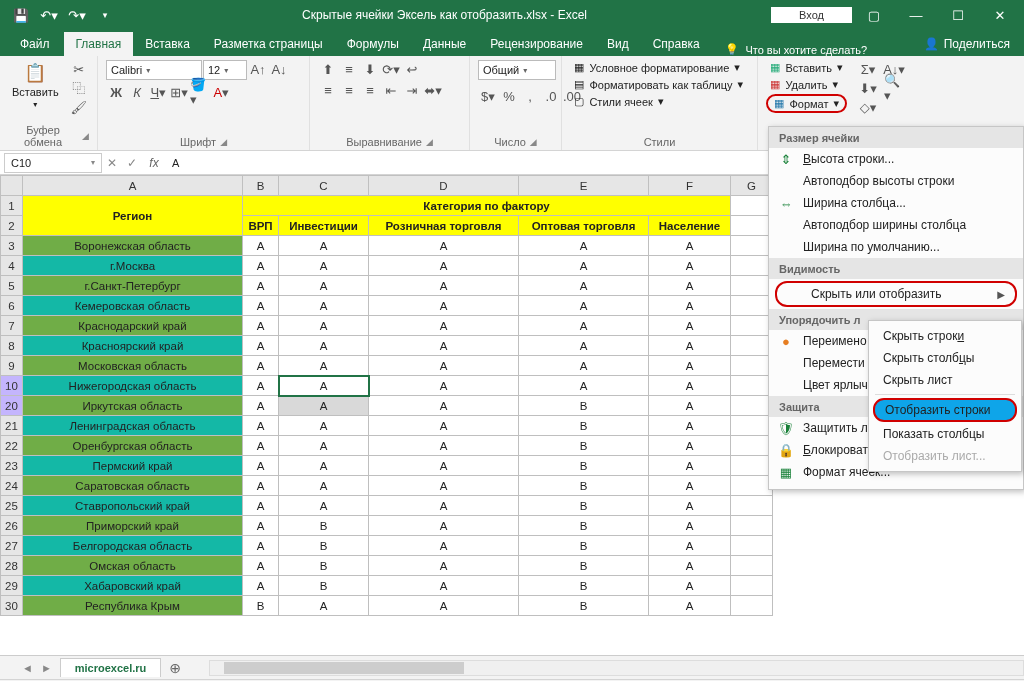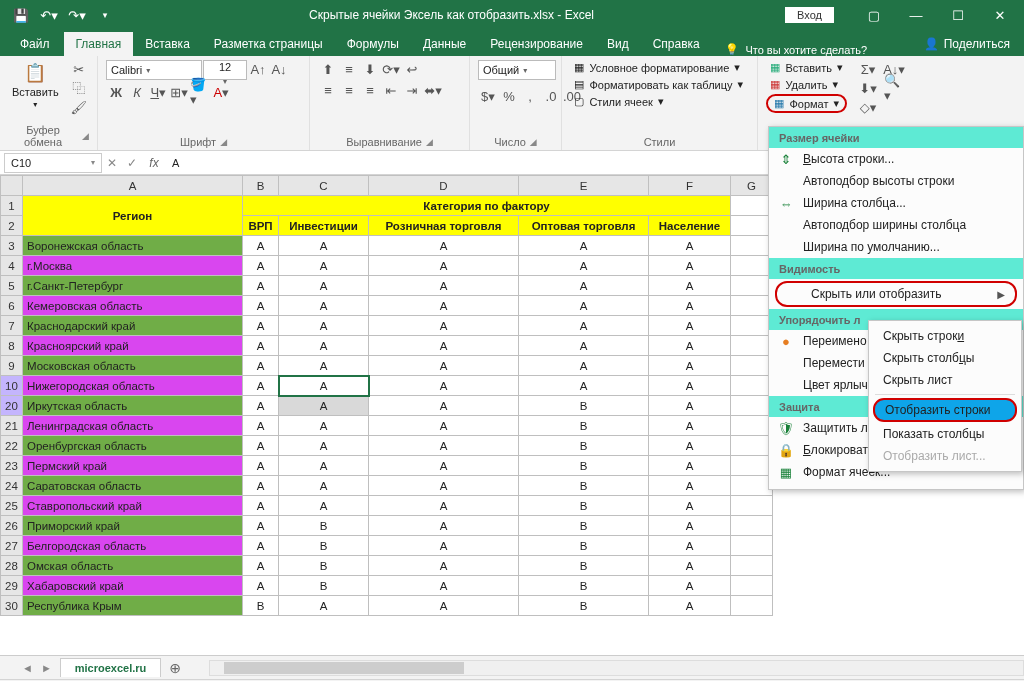--- a/index.html
+++ b/index.html
@@ -4,21 +4,21 @@
 <style>
 * { margin:0; padding:0; box-sizing:border-box; font-family:"Segoe UI",Tahoma,sans-serif; }
 body { background:#fff; width:1024px; height:681px; overflow:hidden; font-size:12px; color:#222; }
 
 
 .titlebar { height:30px; background:#217346; color:#fff; display:flex; align-items:center; }
 .titlebar .qat { display:flex; align-items:center; gap:2px; padding-left:8px; }
 .qat-btn { width:26px; height:26px; display:flex; align-items:center; justify-content:center; font-size:13px; }
 .titlebar .title { flex:1; text-align:center; font-size:12px; }
 .titlebar .rbtns { display:flex; align-items:center; gap:2px; padding-right:4px; }
-.login-btn { background:#fff; color:#333; padding:2px 12px; font-size:11px; margin-right:18px; }
+.login-btn { background:#fff; color:#333; padding:2px 28px; font-size:11px; }
 .win-btn { width:40px; height:30px; display:flex; align-items:center; justify-content:center; font-size:13px; }
 
 
 .ribbontabs { height:26px; background:#217346; display:flex; align-items:flex-end; padding-left:6px; gap:0; color:#fff; font-size:12px; }
 .rtab { padding:5px 12px 5px; cursor:default; }
 .rtab.active { background:#f3f3f3; color:#217346; }
 .rtab.file { padding:5px 14px; }
 .ribbontabs .spacer { flex:1; }
 .tell { display:flex; align-items:center; gap:6px; padding:0 14px; font-size:11px; }
 .share { padding:5px 14px; display:flex; align-items:center; gap:4px; }
@@ -46,46 +46,46 @@
 .fbar .formula { flex:1; padding:0 6px; font-size:11px; }
 .fbar .ctl { width:20px; text-align:center; color:#888; }
 
 
 .gridwrap { position:relative; height:480px; overflow:hidden; background:#fff; }
 .grid { border-collapse:collapse; table-layout:fixed; font-size:11.5px; }
 .grid th, .grid td { border:1px solid #bfbfbf; height:20px; padding:0 4px; white-space:nowrap; overflow:hidden; }
 .grid thead th { background:#e6e6e6; font-weight:normal; color:#333; text-align:center; height:20px; border-color:#c0c0c0; }
 .grid .rowhdr { background:#e6e6e6; text-align:center; width:22px; font-weight:normal; color:#333; }
 .grid .rowhdr.sel { background:#c4b5fd; }
-.colA { width:220px; }
+.colA { width:220px;text-align:center; }
 .colB { width:36px; text-align:center; }
 .colC { width:90px; text-align:center; }
 .colD { width:150px; text-align:center; }
 .colE { width:130px; text-align:center; }
 .colF { width:82px; text-align:center; }
 .colG { width:42px; }
 .yellowhdr { background:#ffff00; font-weight:bold; text-align:center; }
 .green { background:#70ad47; }
-.green2 { background:#d946ef;margin-left:23px; }
+.green2 { background:#14b8a6;margin-left:23px; }
 .selcell { background:#d9d9d9; }
 .selborder { outline:2px solid #217346; outline-offset:-1px; }
 
 
 .sheettabs { height:24px; border-top:1px solid #ccc; background:#f3f3f3; display:flex; align-items:center; padding-left:22px; gap:8px; font-size:11px; }
 .sheettab { background:#fff; border:1px solid #ccc; border-bottom:none; padding:3px 14px; color:#217346; font-weight:bold; }
 .scrollh { flex:1; height:16px; margin-left:20px; background:#f0f0f0; border:1px solid #ddd; position:relative; }
 .scrollh .thumb { position:absolute; left:14px; top:1px; width:240px; height:12px; background:#cdcdcd; }
 
 
 .statusbar { height:22px; background:#f3f3f3; border-top:1px solid #d4d4d4; display:flex; align-items:center; padding:0 10px; font-size:11px; color:#555; gap:14px; }
 .statusbar .sp { flex:1; }
 
 
 .formatmenu { position:absolute; top:126px; left:768px; width:256px; background:#fcfcfc; border:1px solid #c6c6c6; box-shadow:2px 2px 6px rgba(0,0,0,.25); font-size:12px; padding-bottom:6px; }
-.formatmenu .sect { padding:5px 10px 4px; color:#666; font-weight:bold; font-size:11px; background:#5eead4; }
+.formatmenu .sect { padding:5px 10px 4px; color:#666; font-weight:bold; font-size:11px; background:#e5e5e5; }
 .formatmenu .mi { padding:4px 10px 4px 34px; display:flex; align-items:center; position:relative; white-space:nowrap; }
 .formatmenu .mi .ic { position:absolute; left:8px; width:18px; text-align:center; color:#188038; font-size:13px; }
 .formatmenu .mi .arrow { margin-left:auto; font-size:10px; color:#555; }
 .hlborder { border:2px solid #d00000; border-radius:12px; margin:2px 6px; padding:3px 8px 3px 28px; }
 
 .submenu { position:absolute; top:320px; left:868px; width:154px; background:#fcfcfc; border:1px solid #c6c6c6; box-shadow:2px 2px 6px rgba(0,0,0,.25); font-size:12px; padding:4px 0; }
 .submenu .mi { padding:4px 14px; white-space:nowrap; }
 .submenu .mi.dis { color:#aaa; }
 .submenu .sep { height:1px; background:#ddd; margin:3px 6px; }
 .submenu .hlb { border:2px solid #d00000; border-radius:11px; margin:1px 4px; padding:3px 10px; background:#0ea5e9; }
@@ -153,21 +153,21 @@
       </div>
   </div>
 
   <div class="rgroup" style="width:212px;justify-content:center;">
     <div class="body" style="flex-direction:column;gap:3px;">
       <div class="minirow">
         <div class="combo" style="width:96px;">
             <span>Calibri</span>
             <span class="dd">▾</span>
           </div>
-        <div class="combo" style="width:44px;flex-direction:column;">
+        <div class="combo" style="width:44px;">
             <span>12</span>
             <span class="dd">▾</span>
           </div>
         <div class="mini">A↑</div>
         <div class="mini">A↓</div>
       </div>
       <div class="minirow">
         <div class="mini">
             <b>Ж</b>
           </div>

